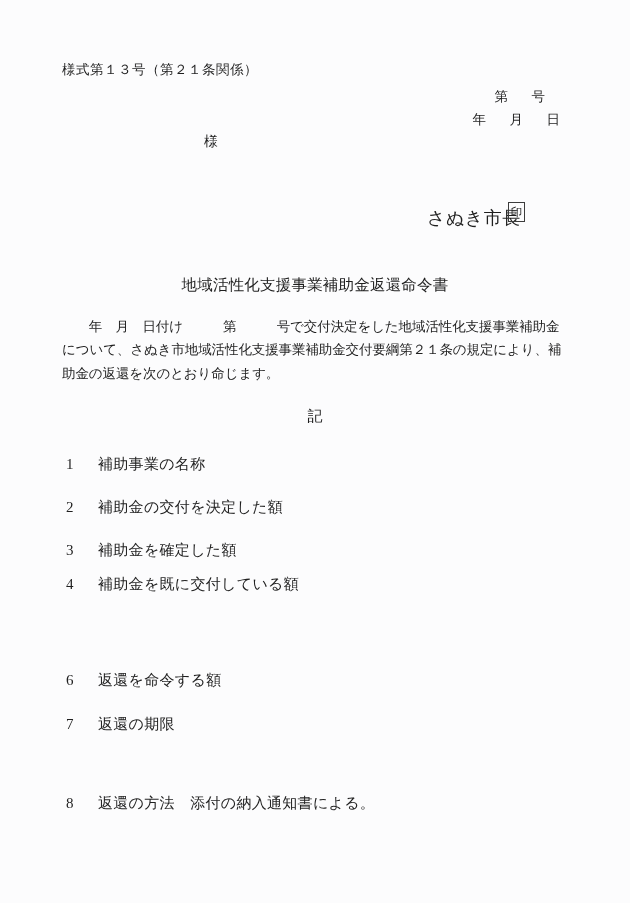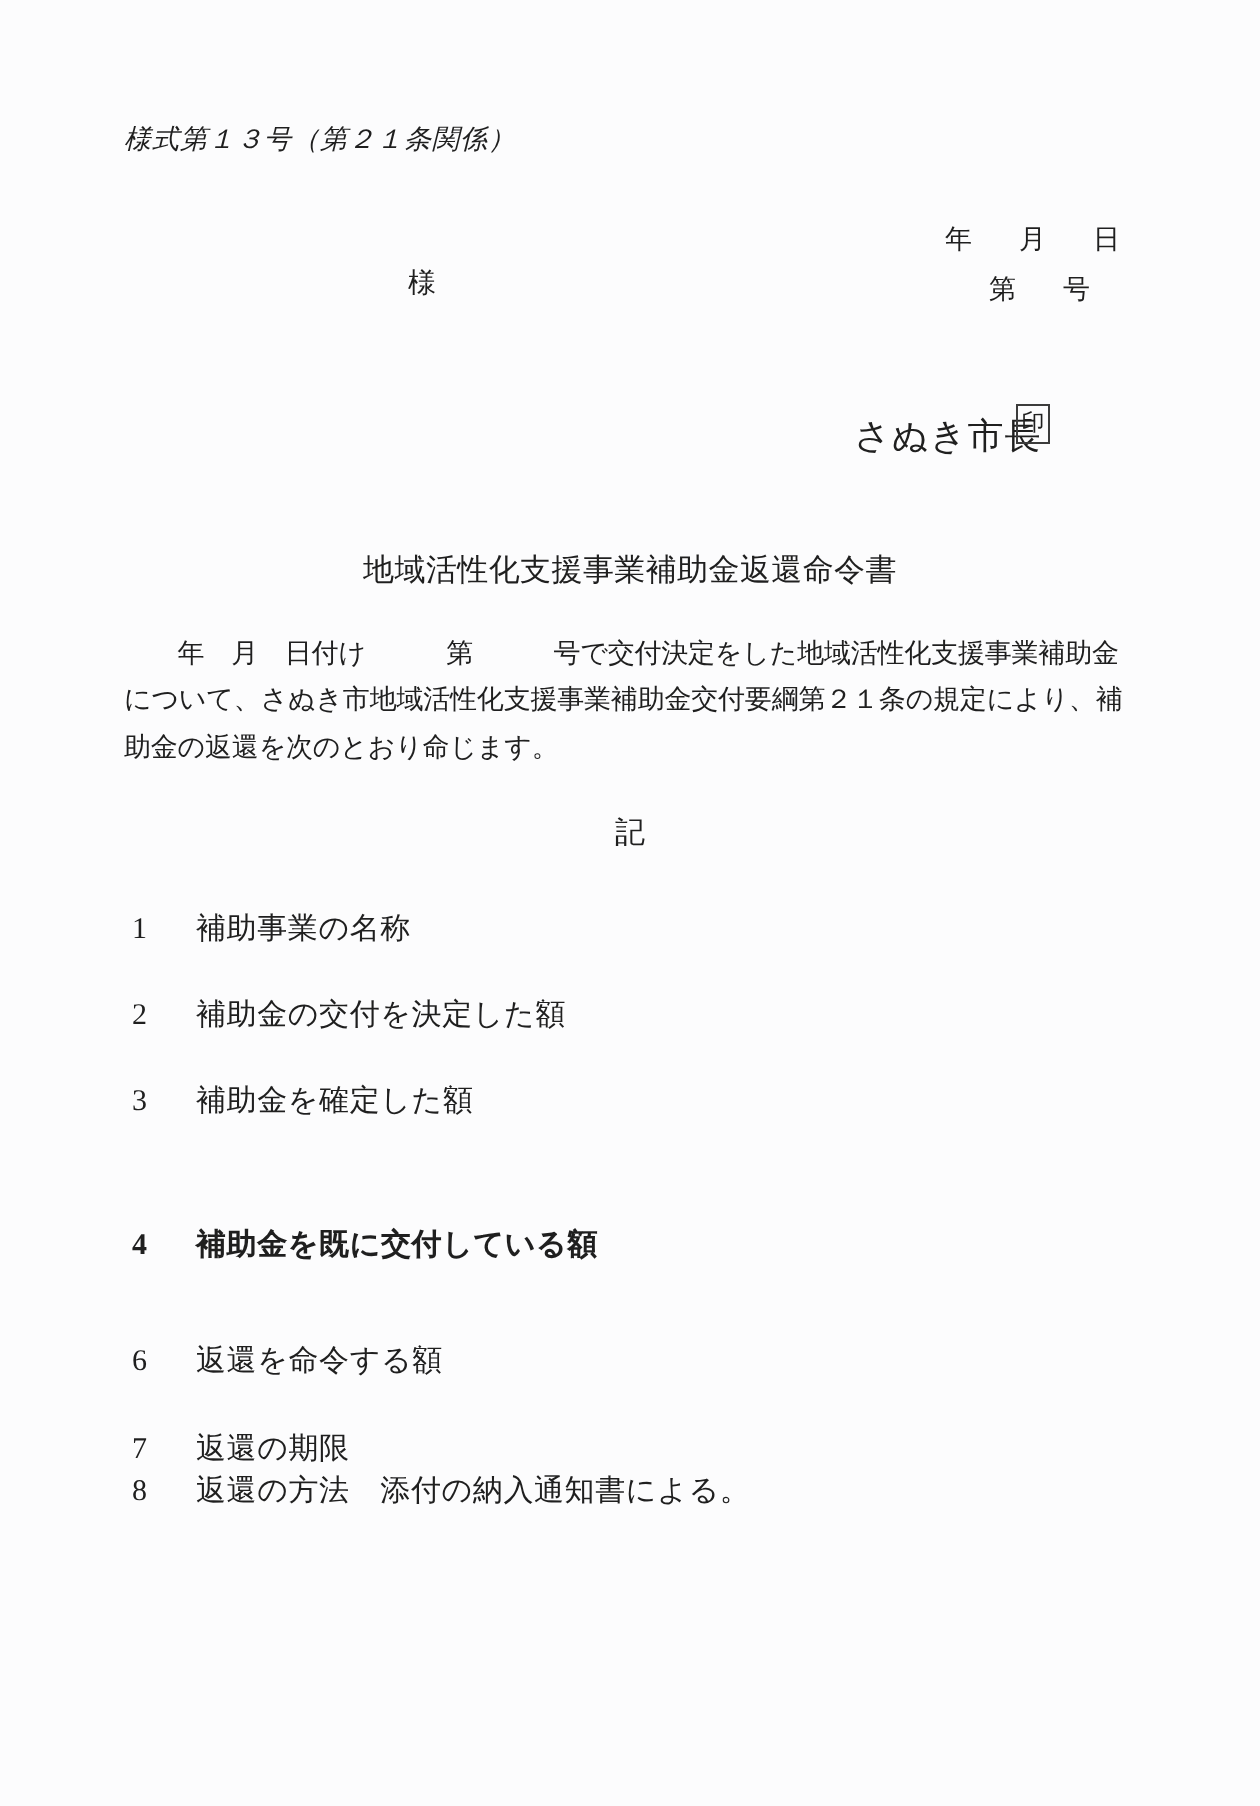--- a/index.html
+++ b/index.html
@@ -16,28 +16,26 @@
     color: #1f1f1f;
     font-family: "Liberation Serif", "DejaVu Serif", serif;
     overflow: hidden;
   }
   .abs { position: absolute; }
 
   .form-number {
     left: 62px; top: 61px;
     font-size: 13.5px;
     letter-spacing: 0.5px;
-    font-style: italic;
   }
   .issue-number {
     right: 80px; top: 88px;
     font-size: 13.5px;
     letter-spacing: 5px;
     text-align: right;
-    margin-top: 48px;
   }
   .issue-date {
     right: 65px; top: 111px;
     font-size: 13.5px;
     letter-spacing: 5px;
     text-align: center;
   }
   .addressee {
     left: 204px; top: 133px;
     font-size: 14px;
@@ -83,25 +81,25 @@
     white-space: nowrap;
   }
   .list-item .item-no {
     display: inline-block;
     width: 32px;
     letter-spacing: 0;
   }
   .r1 { top: 455px; }
   .r2 { top: 498px; }
   .r3 { top: 541px; }
-  .r4 { top: 613px; font-weight: bold; }
+  .r4 { top: 575px; }
   .r5 { top: 628px; }
   .r6 { top: 671px; }
   .r7 { top: 715px; }
-  .r8 { top: 736px; }
+  .r8 { top: 794px; }
 </style>
 </head>
 <body>
 
 <div class="page">
 
   <div class="abs form-number">様式第１３号（第２１条関係）</div>
 
   <div class="abs issue-number">第　号</div>
 

